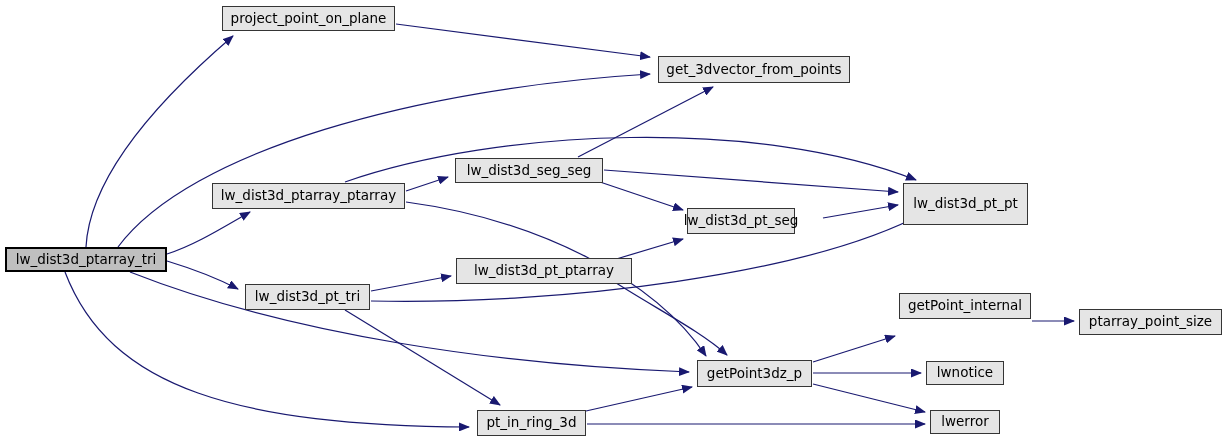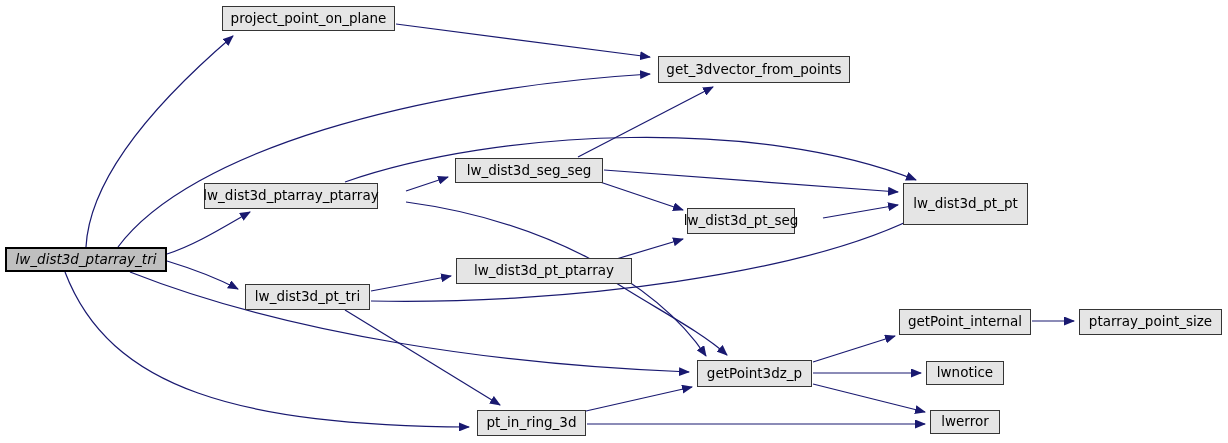--- a/index.html
+++ b/index.html
@@ -28,21 +28,20 @@
     align-items: center;
     justify-content: center;
     white-space: nowrap;
     cursor: pointer;
     z-index: 2;
   }
   .node.root {
     background: #bfbfbf;
     border: 2px solid #000000;
     cursor: default;
-    font-style: italic;
   }
 </style>
 </head>
 <body>
 
 <div id="canvas">
 
   <svg id="edges" width="1228" height="443" viewBox="0 0 1228 443" xmlns="http://www.w3.org/2000/svg">
     <defs>
       <marker id="arrow" viewBox="0 0 11 9" refX="10" refY="4.5" markerWidth="11" markerHeight="9" markerUnits="userSpaceOnUse" orient="auto">
@@ -74,26 +73,26 @@
       <path d="M 813,362 L 895,336" marker-end="url(#arrow)"></path>
       <path d="M 813,373 L 921,373" marker-end="url(#arrow)"></path>
       <path d="M 813,384 L 925,412" marker-end="url(#arrow)"></path>
       <path d="M 1032,321 L 1074,321" marker-end="url(#arrow)"></path>
     </g>
   </svg>
 
   <div class="node root" style="left:5px;   top:247px; width:162px; height:25px">lw_dist3d_ptarray_tri</div>
   <div class="node" style="left:222px; top:6px;   width:173px; height:25px">project_point_on_plane</div>
   <div class="node" style="left:658px; top:56px;  width:192px; height:27px">get_3dvector_from_points</div>
-  <div class="node" style="left:204px; top:183px; width:174px; height:26px">lw_dist3d_ptarray_ptarray</div>
+  <div class="node" style="left:212px; top:183px; width:193px; height:26px">lw_dist3d_ptarray_ptarray</div>
   <div class="node" style="left:455px; top:158px; width:148px; height:25px">lw_dist3d_seg_seg</div>
   <div class="node" style="left:687px; top:208px; width:108px; height:26px">lw_dist3d_pt_seg</div>
   <div class="node" style="left:903px; top:183px; width:125px; height:42px">lw_dist3d_pt_pt</div>
   <div class="node" style="left:456px; top:258px; width:176px; height:26px">lw_dist3d_pt_ptarray</div>
   <div class="node" style="left:245px; top:284px; width:125px; height:26px">lw_dist3d_pt_tri</div>
   <div class="node" style="left:697px; top:360px; width:115px; height:27px">getPoint3dz_p</div>
   <div class="node" style="left:477px; top:410px; width:109px; height:26px">pt_in_ring_3d</div>
-  <div class="node" style="left:899px; top:309px; width:132px; height:26px">getPoint_internal</div>
+  <div class="node" style="left:899px; top:293px; width:132px; height:26px">getPoint_internal</div>
   <div class="node" style="left:1079px;top:309px; width:143px; height:26px">ptarray_point_size</div>
   <div class="node" style="left:926px; top:361px; width:78px;  height:24px">lwnotice</div>
   <div class="node" style="left:930px; top:410px; width:70px;  height:24px">lwerror</div>
 
 </div>
 
 </body></html>

